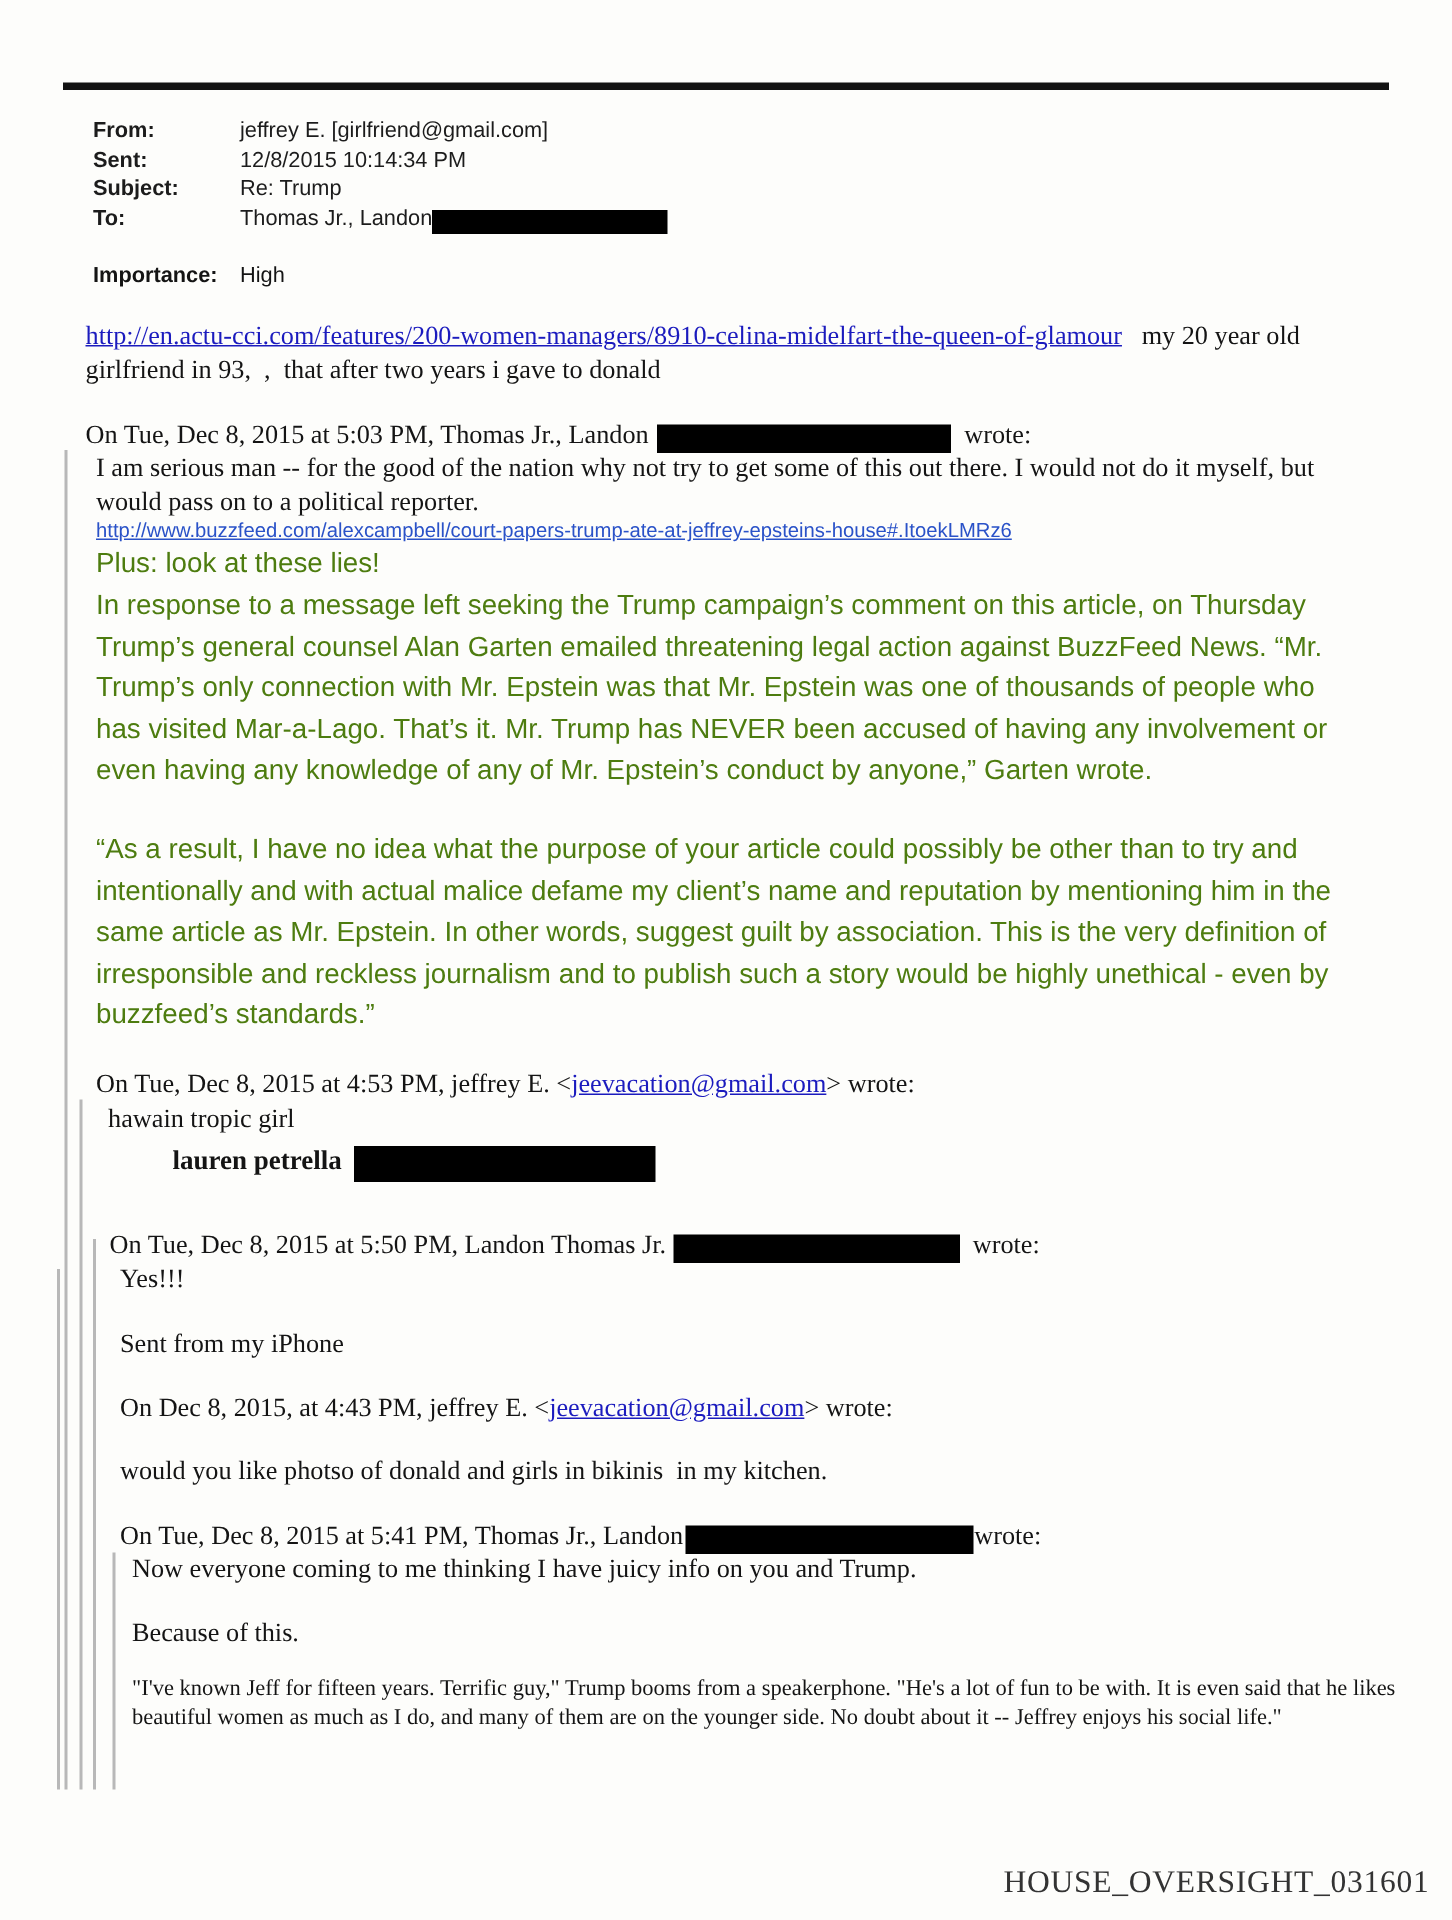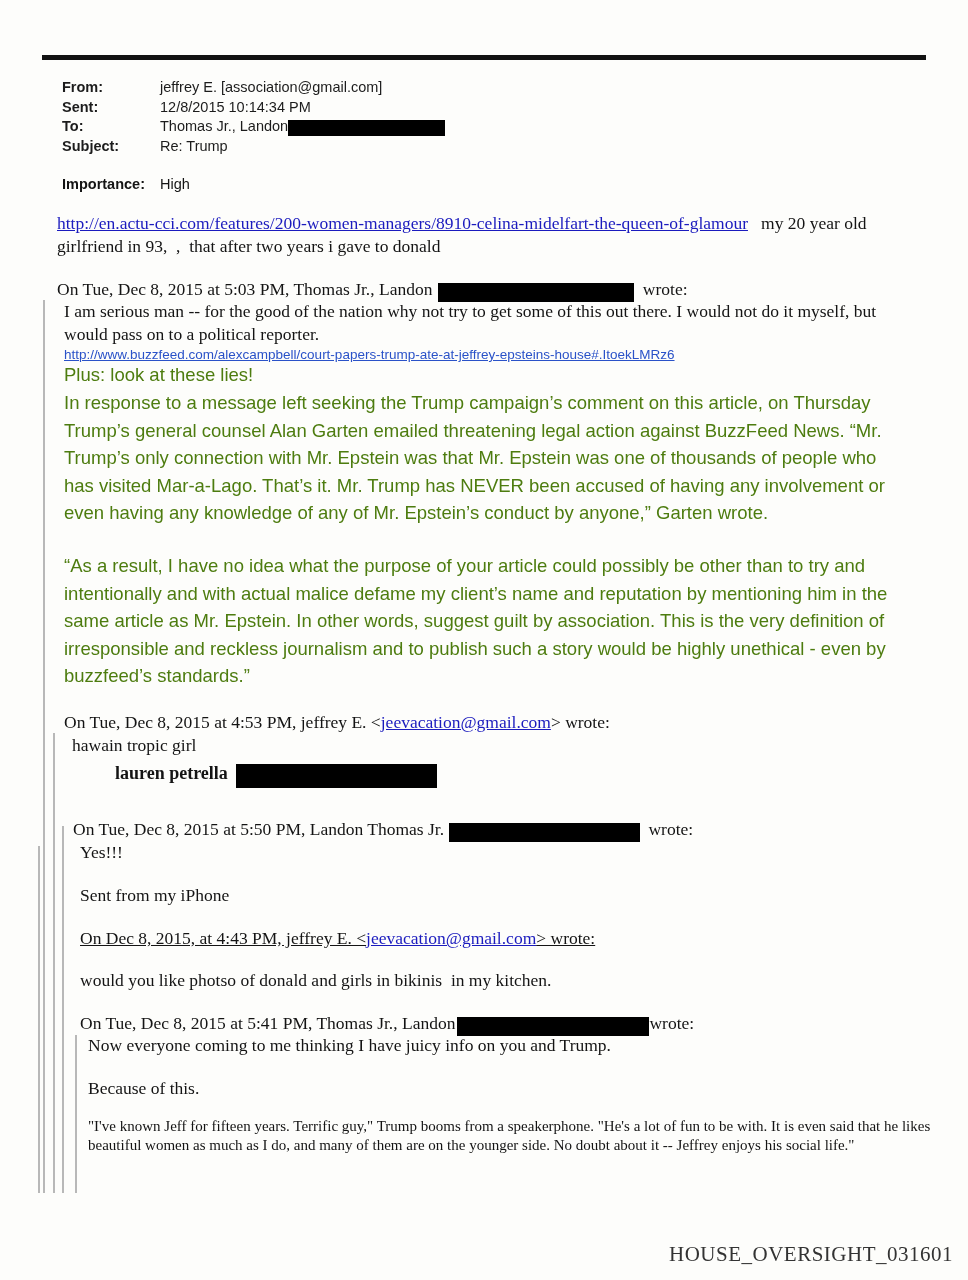--- a/index.html
+++ b/index.html
@@ -38,21 +38,21 @@
   .pos-buzz{left:64px;top:345px;}
   .pos-plus{left:64px;top:361px;}
   .pos-para1{left:64px;top:389px;width:824px;}
   .pos-para2{left:64px;top:552px;width:824px;}
   .pos-attr2{left:64px;top:711px;width:880px;}
   .pos-hawain{left:72px;top:734px;}
   .pos-petrella{left:74px;top:762px;margin-left:41px;}
   .pos-attr3{left:73px;top:818px;width:880px;}
   .pos-yes{left:80px;top:841px;}
   .pos-iphone{left:80px;top:884px;}
-  .pos-attr4{left:80px;top:927px;width:880px;text-decoration:underline;}
+  .pos-attr4{left:80px;top:927px;width:880px;}
   .pos-photso{left:80px;top:969px;width:840px;}
   .pos-attr5{left:80px;top:1012px;width:880px;}
   .pos-now{left:88px;top:1034px;width:845px;}
   .pos-because{left:88px;top:1077px;}
   .pos-smallq{left:88px;top:1117px;width:845px;}
   .footer{right:15px;top:1242px;font-family:Liberation Serif, serif;
           font-size:21px;color:#333;letter-spacing:.5px;}
   
   .qbar{position:absolute;width:1.5px;background:#b8b8b8;}
   .qb1{left:43px;top:300px;height:893px;}
@@ -62,24 +62,24 @@
   .qb5{left:75px;top:1035px;height:158px;}
 </style>
 </head>
 <body>
 
 <div class="page">
 
   <div class="abs top-rule"></div>
 
   <div class="abs hdr">
-    <div class="hrow"><span class="hlabel">From:</span><span>jeffrey E. [association@gmail.com]</span></div>
+    <div class="hrow"><span class="hlabel">From:</span><span>jeffrey E. [girlfriend@gmail.com]</span></div>
     <div class="hrow"><span class="hlabel">Sent:</span><span>12/8/2015 10:14:34 PM</span></div>
+    <div class="hrow"><span class="hlabel">Subject:</span><span>Re: Trump</span></div>
     <div class="hrow"><span class="hlabel">To:</span><span>Thomas Jr., Landon</span><span class="redact r-to"></span></div>
-    <div class="hrow"><span class="hlabel">Subject:</span><span>Re: Trump</span></div>
   </div>
 
   <div class="abs imp hrow"><span class="hlabel">Importance:</span><span>High</span></div>
 
   <div class="qbar qb1"></div>
   <div class="qbar qb2"></div>
   <div class="qbar qb3"></div>
   <div class="qbar qb4"></div>
   <div class="qbar qb5"></div>
 

